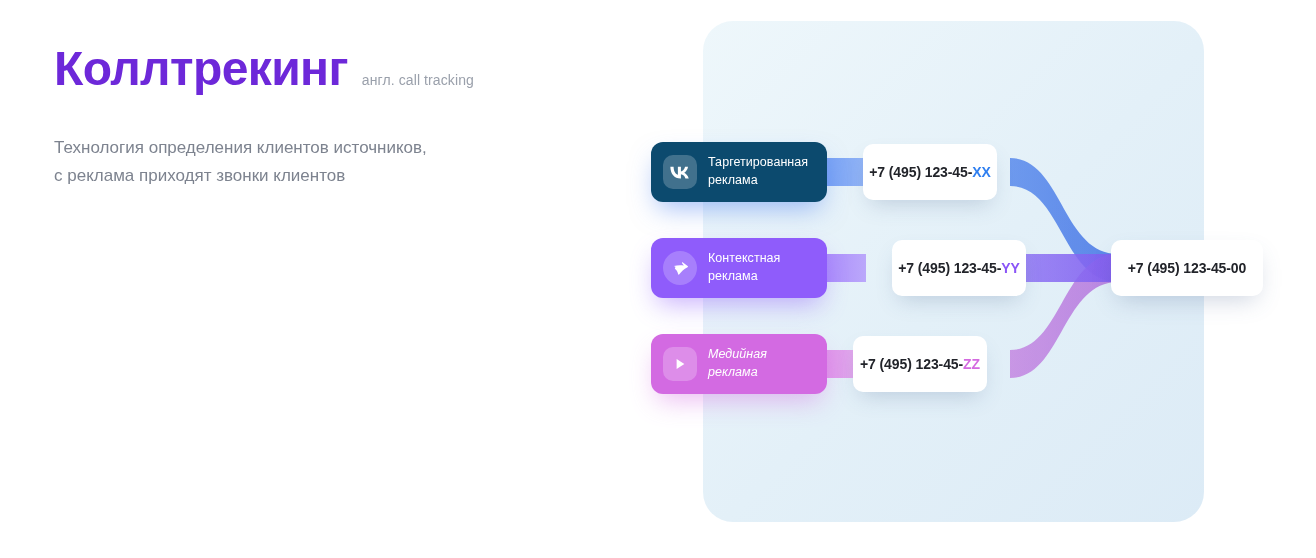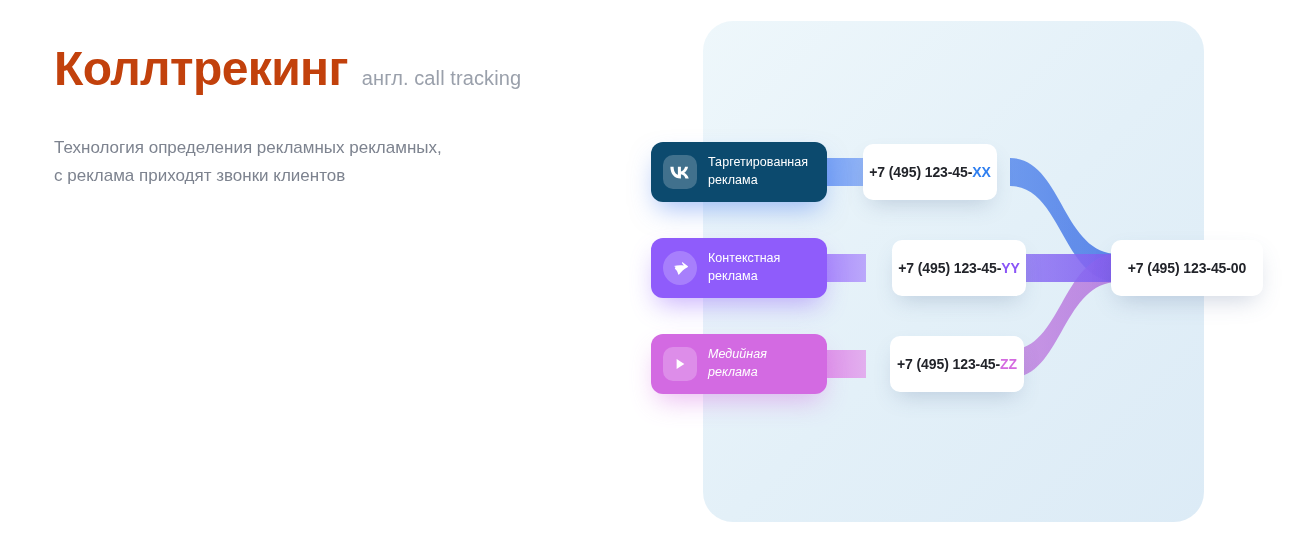--- a/index.html
+++ b/index.html
@@ -25,26 +25,26 @@
   }
   #title-row {
     display: flex;
     align-items: baseline;
     gap: 14px;
     white-space: nowrap;
   }
   #page-title {
     font-size: 48px;
     font-weight: 700;
-    color: #c2410c;
+    color: #6d28d9;
     letter-spacing: -0.6px;
     line-height: 1.06;
   }
   #title-translation {
-    font-size: 20px;
+    font-size: 14px;
     font-weight: 400;
     color: #9aa0ab;
     letter-spacing: 0.1px;
   }
   #page-subtitle {
     margin-top: 39px;
     font-size: 17px;
     line-height: 1.63;
     color: #7d838f;
     max-width: 500px;
@@ -162,21 +162,21 @@
     font-size: 14px;
     font-weight: 700;
     color: #22242a;
     letter-spacing: -0.1px;
     white-space: nowrap;
   }
   .phone-suffix { font-weight: 700; }
 
   #phone-vk      { left: 863px; top: 144px; }
   #phone-context { left: 892px; top: 240px; }
-  #phone-media   { left: 890px; top: 336px; }
+  #phone-media   { left: 853px; top: 336px; }
 
   #phone-destination {
     position: absolute;
     left: 1111px;
     top: 240px;
     width: 152px;
     height: 56px;
     border-radius: 10px;
     background: #ffffff;
     display: flex;
@@ -187,21 +187,21 @@
 </style>
 </head>
 <body>
 
 <div id="left-column">
   <div id="title-row">
     <span id="page-title">Коллтрекинг</span>
     <span id="title-translation">англ. call tracking</span>
   </div>
   <div id="page-subtitle">
-    <span>Технология определения рекламных рекламных,</span><br>
+    <span>Технология определения клиентов источников,</span><br>
     <span>с реклама приходят звонки клиентов</span>
   </div>
 </div>
 
 <div id="diagram-panel"></div>
 
 <div id="diagram-stage">
   <svg id="ribbon-svg" viewBox="0 0 1316 558">
     <defs>
       <linearGradient id="gradBlueShort" x1="0" y1="0" x2="1" y2="0">

